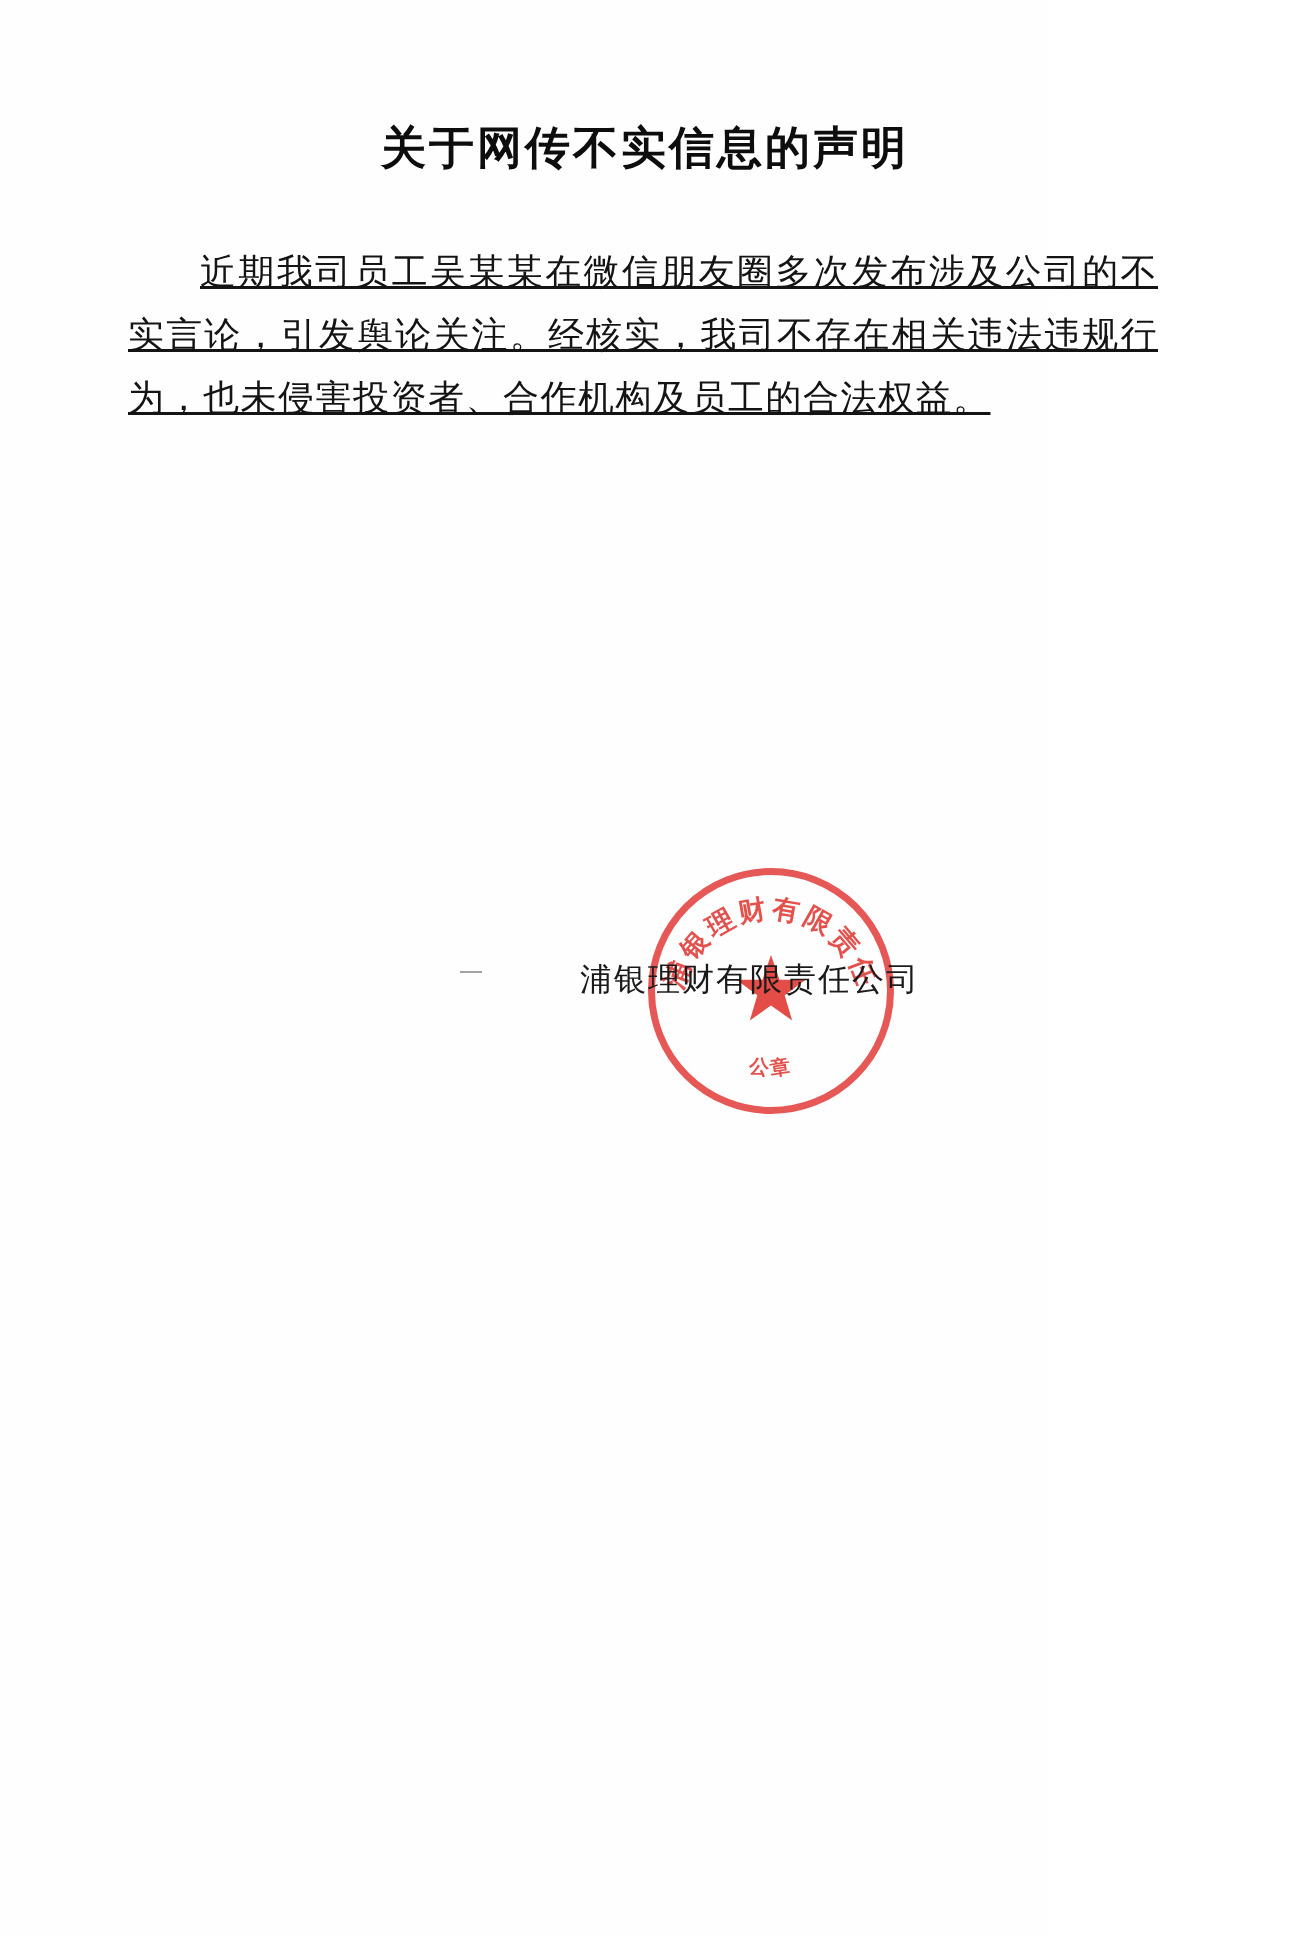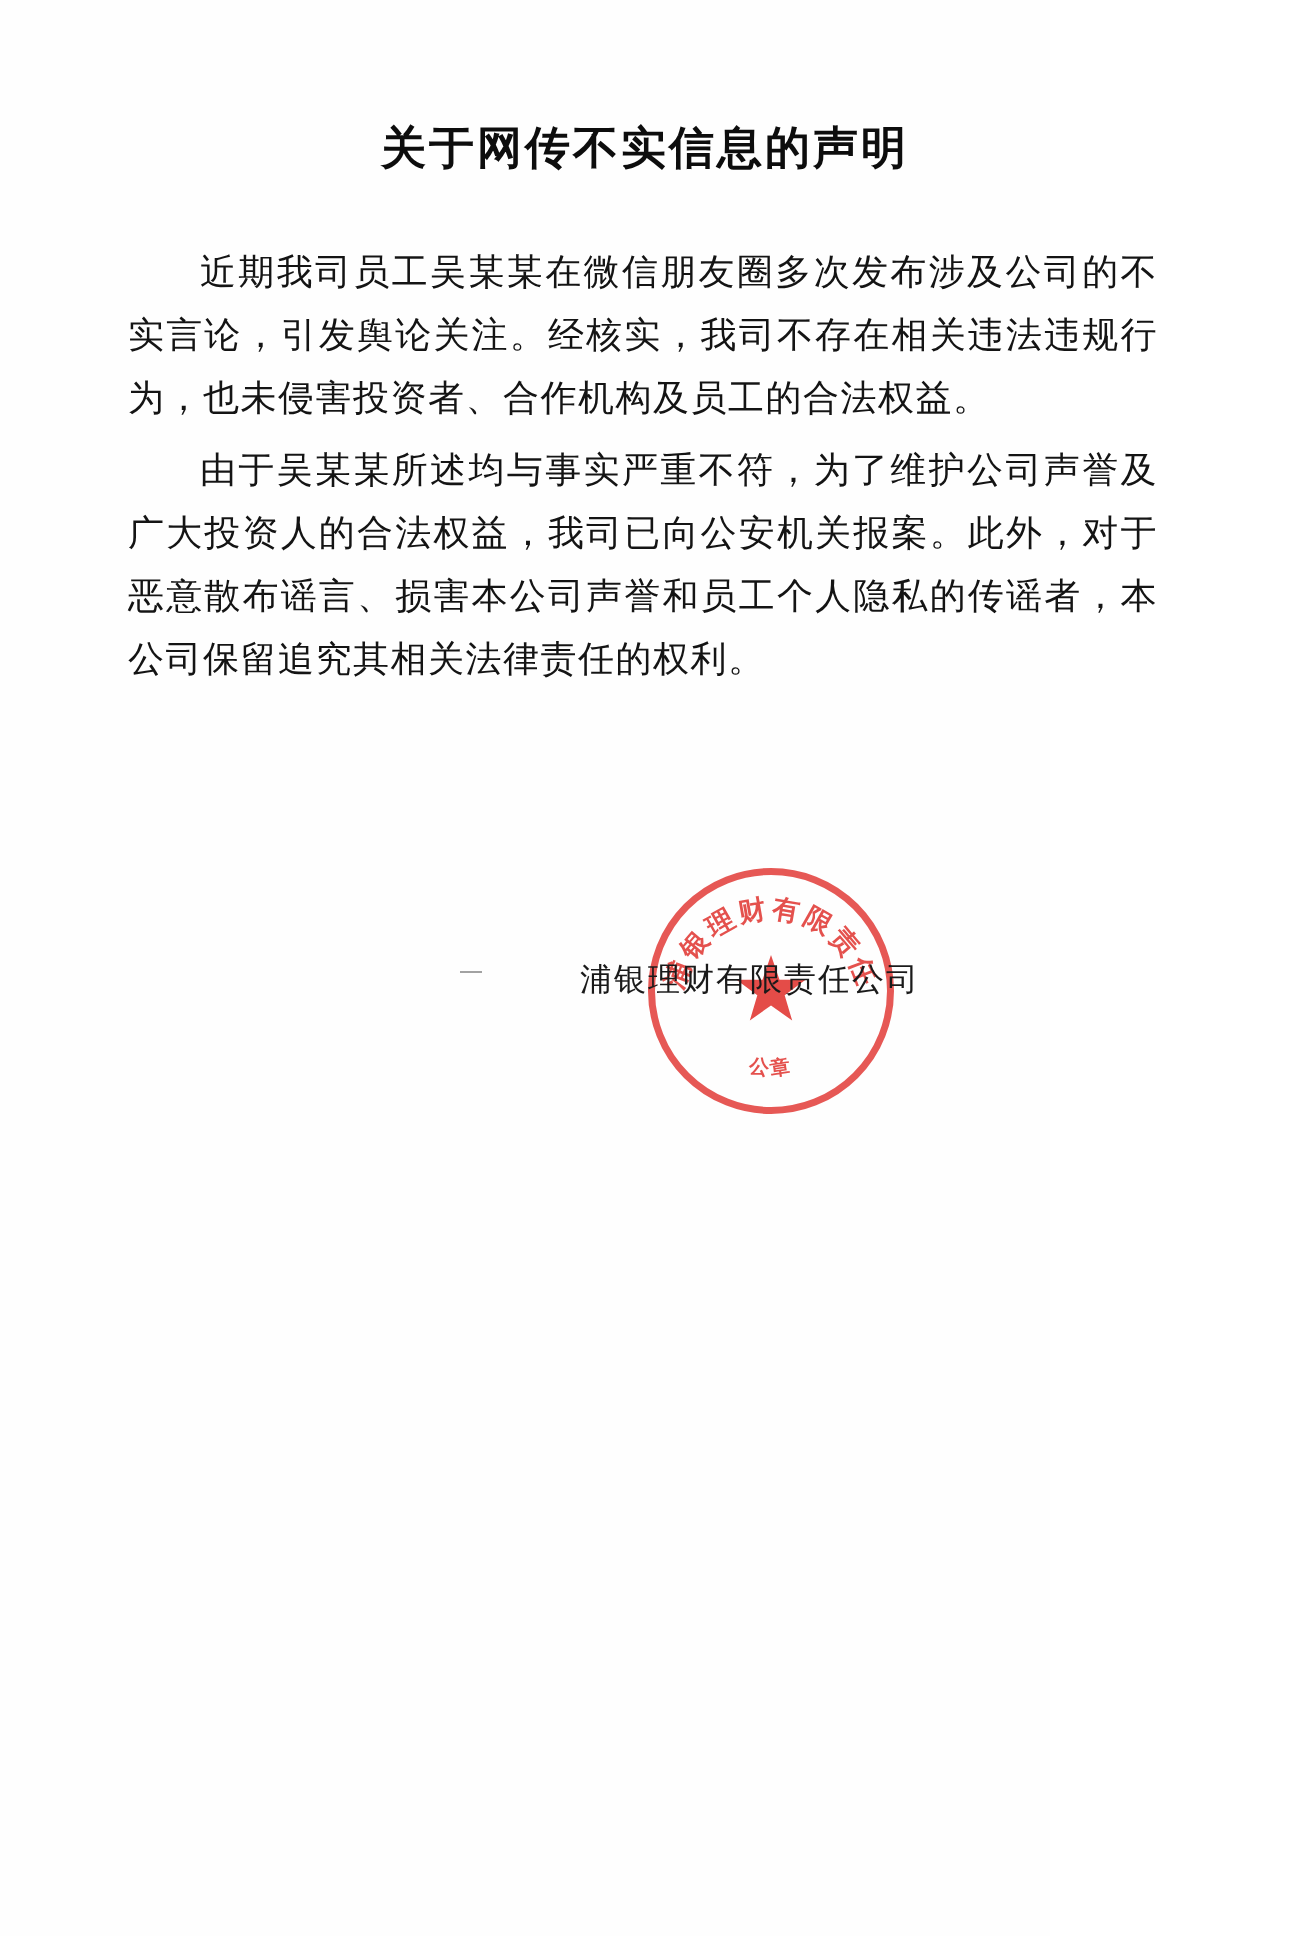--- a/index.html
+++ b/index.html
@@ -47,20 +47,21 @@
 
   .para {
     font-size: 36px;
     line-height: 63px;
     text-indent: 72px;
     letter-spacing: 1.5px;
     color: #141414;
     margin: 0 0 9px 0;
     text-align: justify;
     text-justify: inter-ideograph;
+    text-decoration: underline;
   }
 
   .signature-block {
     position: absolute;
     right: 130px;
     top: 945px;
     width: 420px;
     text-align: right;
   }
 
@@ -130,21 +131,20 @@
 </style>
 </head>
 <body>
 
 <div class="page">
 
   <div class="doc-title">关于网传不实信息的声明</div>
 
   <div class="body-text">
     <p class="para">近期我司员工吴某某在微信朋友圈多次发布涉及公司的不实言论，引发舆论关注。经核实，我司不存在相关违法违规行为，也未侵害投资者、合作机构及员工的合法权益。</p>
-    <p class="para">由于吴某某所述均与事实严重不符，为了维护公司声誉及广大投资人的合法权益，我司已向公安机关报案。此外，对于恶意散布谣言、损害本公司声誉和员工个人隐私的传谣者，本公司保留追究其相关法律责任的权利。</p>
   </div>
 
   <div class="seal">
     <div class="seal-ring"></div>
     <svg class="seal-text-svg" viewBox="0 0 246 246">
       <defs>
         <path id="arcTop" d="M 33,140 A 90,90 0 0 1 213,140" fill="none"></path>
         <path id="arcBottom" d="M 53,160 A 72,72 0 0 0 193,160" fill="none"></path>
       </defs>
       <text>

